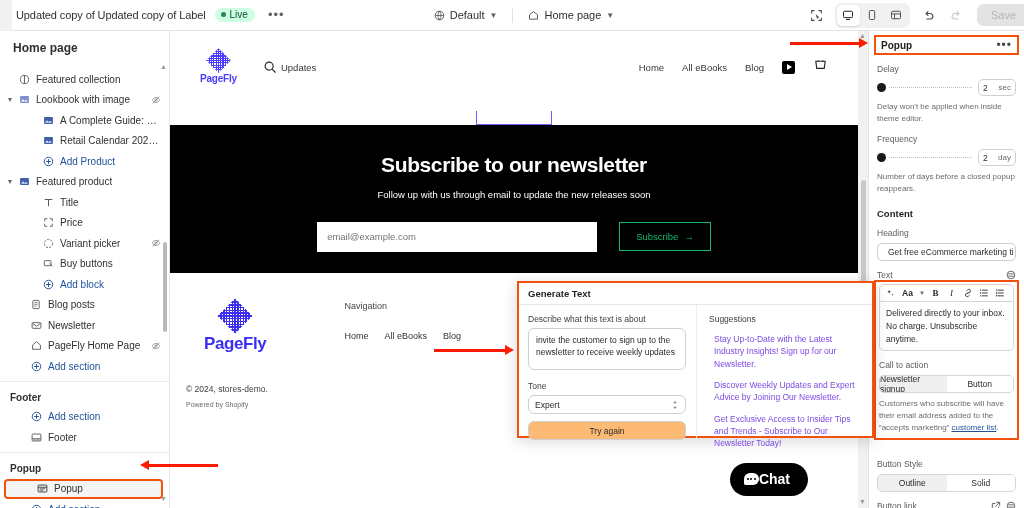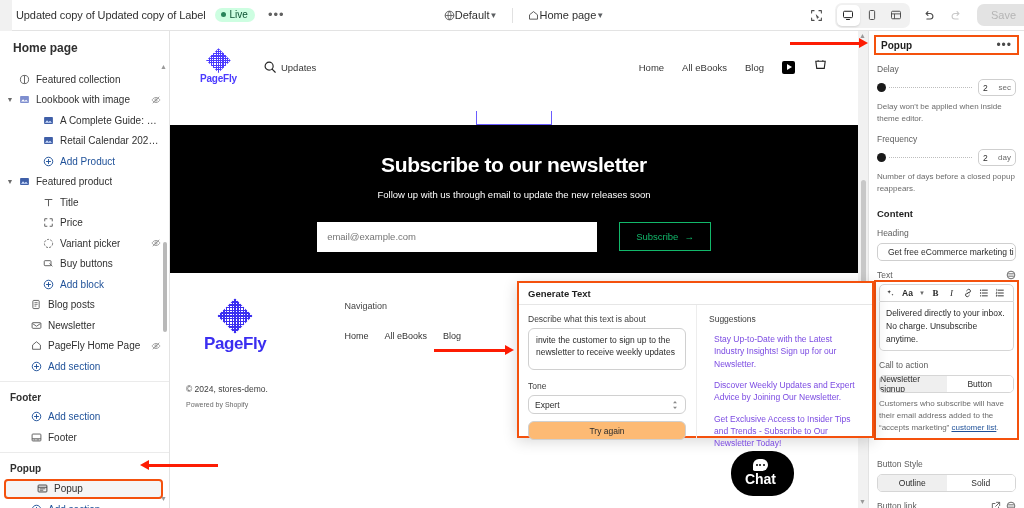--- a/index.html
+++ b/index.html
@@ -24,21 +24,21 @@
     background: #cdfee1; color: #0c5132; border-radius: 9px;
     padding: 1px 7px 2px 6px; font-size: 10px; font-weight: 500;
   }
   .live-dot { width: 5px; height: 5px; border-radius: 50%; background: #29845a; }
   .tb-dots { color: #616161; font-size: 13px; letter-spacing: 1px; line-height: 8px; padding: 0 4px; cursor: pointer; }
 
   .tb-center {
     position: absolute; left: 0; right: 0; margin: auto;
     width: 300px; display: flex; align-items: center; justify-content: center; gap: 10px;
   }
-  .tb-sel { display: flex; align-items: center; font-size: 11px; color: #303030; cursor: pointer; padding: 3px 5px; border-radius: 5px; }
+  .tb-sel { display: flex; align-items: center; gap: 5px; font-size: 11px; color: #303030; cursor: pointer; padding: 3px 5px; border-radius: 5px; }
   .tb-divider { width: 1px; height: 15px; background: #e1e1e1; }
   .chev { font-size: 8px; color: #5c5f62; }
 
   .tb-right { position: absolute; right: 6px; display: flex; align-items: center; gap: 3px; }
   .icon-btn {
     width: 25px; height: 25px; border-radius: 6px; display: flex;
     align-items: center; justify-content: center; cursor: pointer; color: #4a4a4a;
   }
   .seg-group { display: flex; align-items: center; background: #f1f1f1; border-radius: 7px; padding: 2px; gap: 1px; margin: 0 3px; }
   .seg-btn { width: 23px; height: 21px; border-radius: 5px; display: flex; align-items: center; justify-content: center; cursor: pointer; color: #4a4a4a; }
@@ -128,23 +128,23 @@
      transform: rotate(45deg) scale(.82); }
   .ft-name { font-size: 17px; font-weight: 700; color: #3b2ef0; letter-spacing: -0.4px; }
   .ft-nav-title { font-size: 9px; color: #444; }
   .ft-nav-links { display: flex; gap: 16px; margin-top: 20px; }
   .ft-nav-links a { font-size: 9px; color: #333; text-decoration: none; cursor: pointer; }
   .ft-copy { position: absolute; left: 16px; bottom: 44px; font-size: 8.5px; color: #3d3d3d; }
   .ft-powered { position: absolute; left: 16px; bottom: 30px; font-size: 7px; color: #6a6a6a; }
   .ft-currency { position: absolute; right: 40px; bottom: 24px; font-size: 8px; color: #3d3d3d; display: flex; align-items: center; gap: 4px; cursor: pointer; }
 
   .chat-pill {
-    position: absolute; right: 64px; bottom: 12px; background: #000; color: #fff;
+    position: absolute; right: 50px; bottom: 12px; background: #000; color: #fff;
     border-radius: 22px; padding: 8px 18px 9px 14px; display: flex; align-items: center;
-    gap: 0; font-size: 14px; font-weight: 700; cursor: pointer; z-index: 6; flex-direction: column;
+    gap: 0; font-size: 14px; font-weight: 700; cursor: pointer; z-index: 6;
   }
   .chat-bub { width: 15px; height: 12px; background: #fff; border-radius: 7px 7px 7px 2px; display:flex; align-items:center; justify-content:center; gap:1.5px; }
   .chat-bub i { width: 2px; height: 2px; background: #000; border-radius: 50%; display:block; }
 
   .cv-scrollbar { position: absolute; right: 2px; top: 4px; width: 5px; height: 466px; }
   .cv-thumb { position: absolute; right: 0; top: 145px; width: 5px; height: 150px; background: #c8c8c8; border-radius: 3px; }
 
   
   .gen-modal {
     position: absolute; left: 517px; top: 281px; width: 357px; height: 157px;

